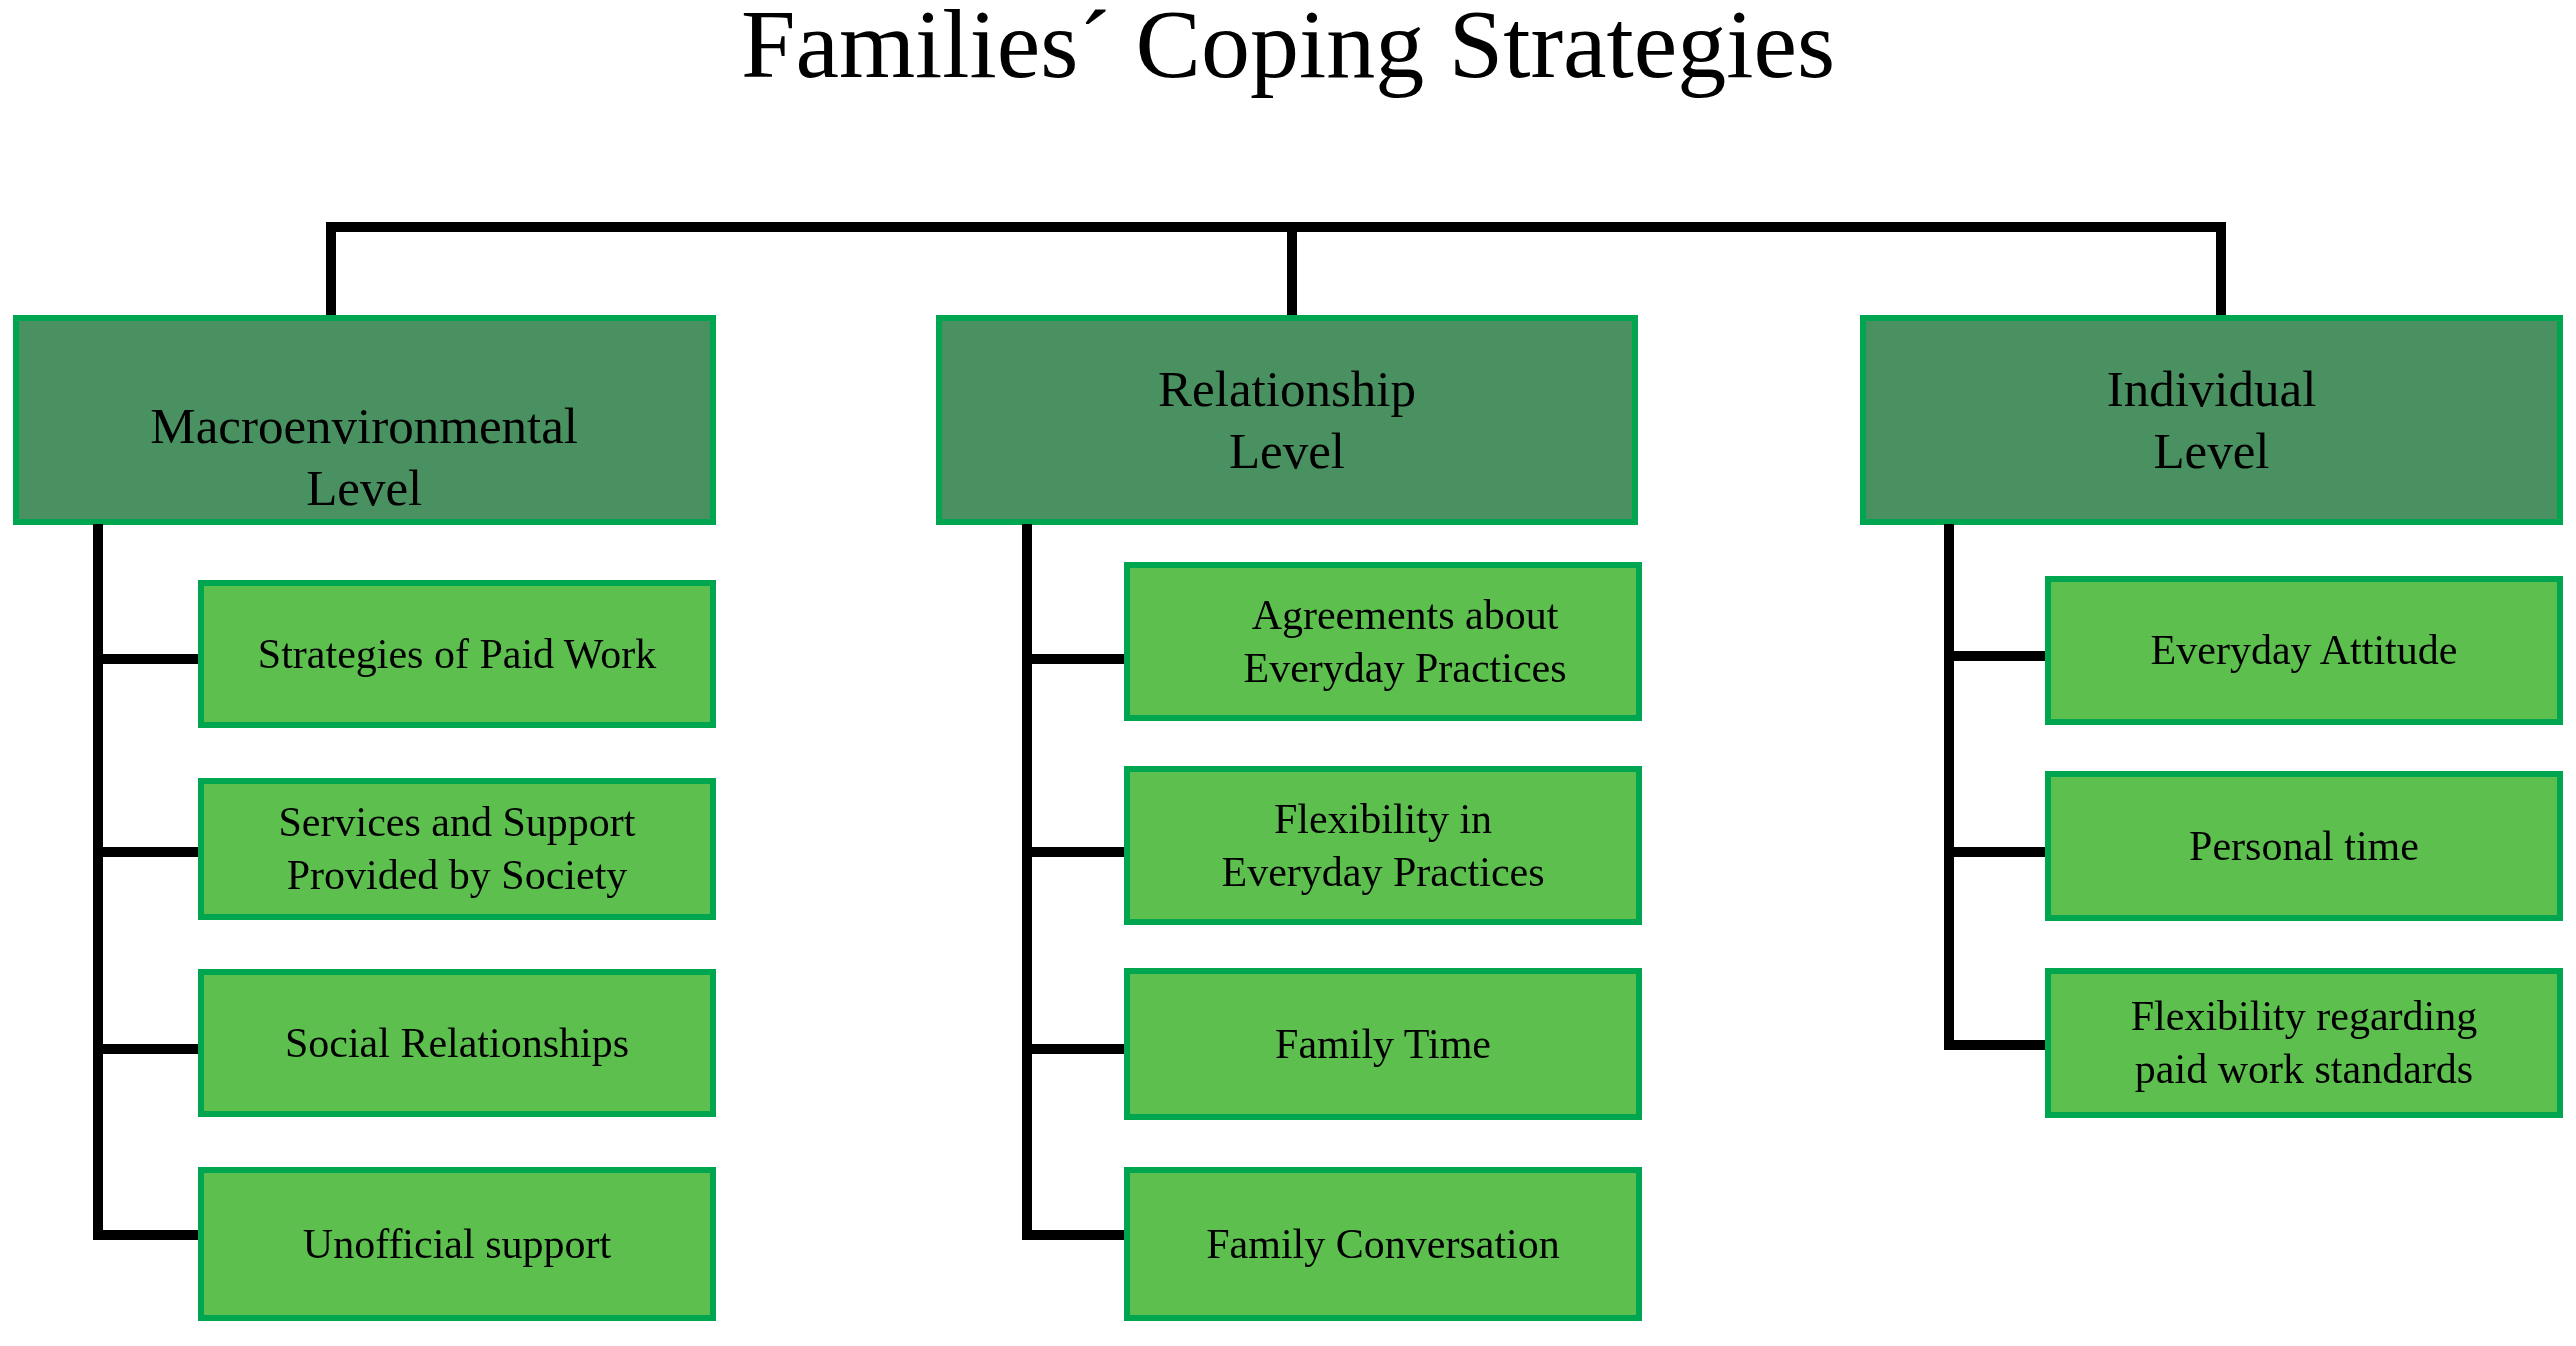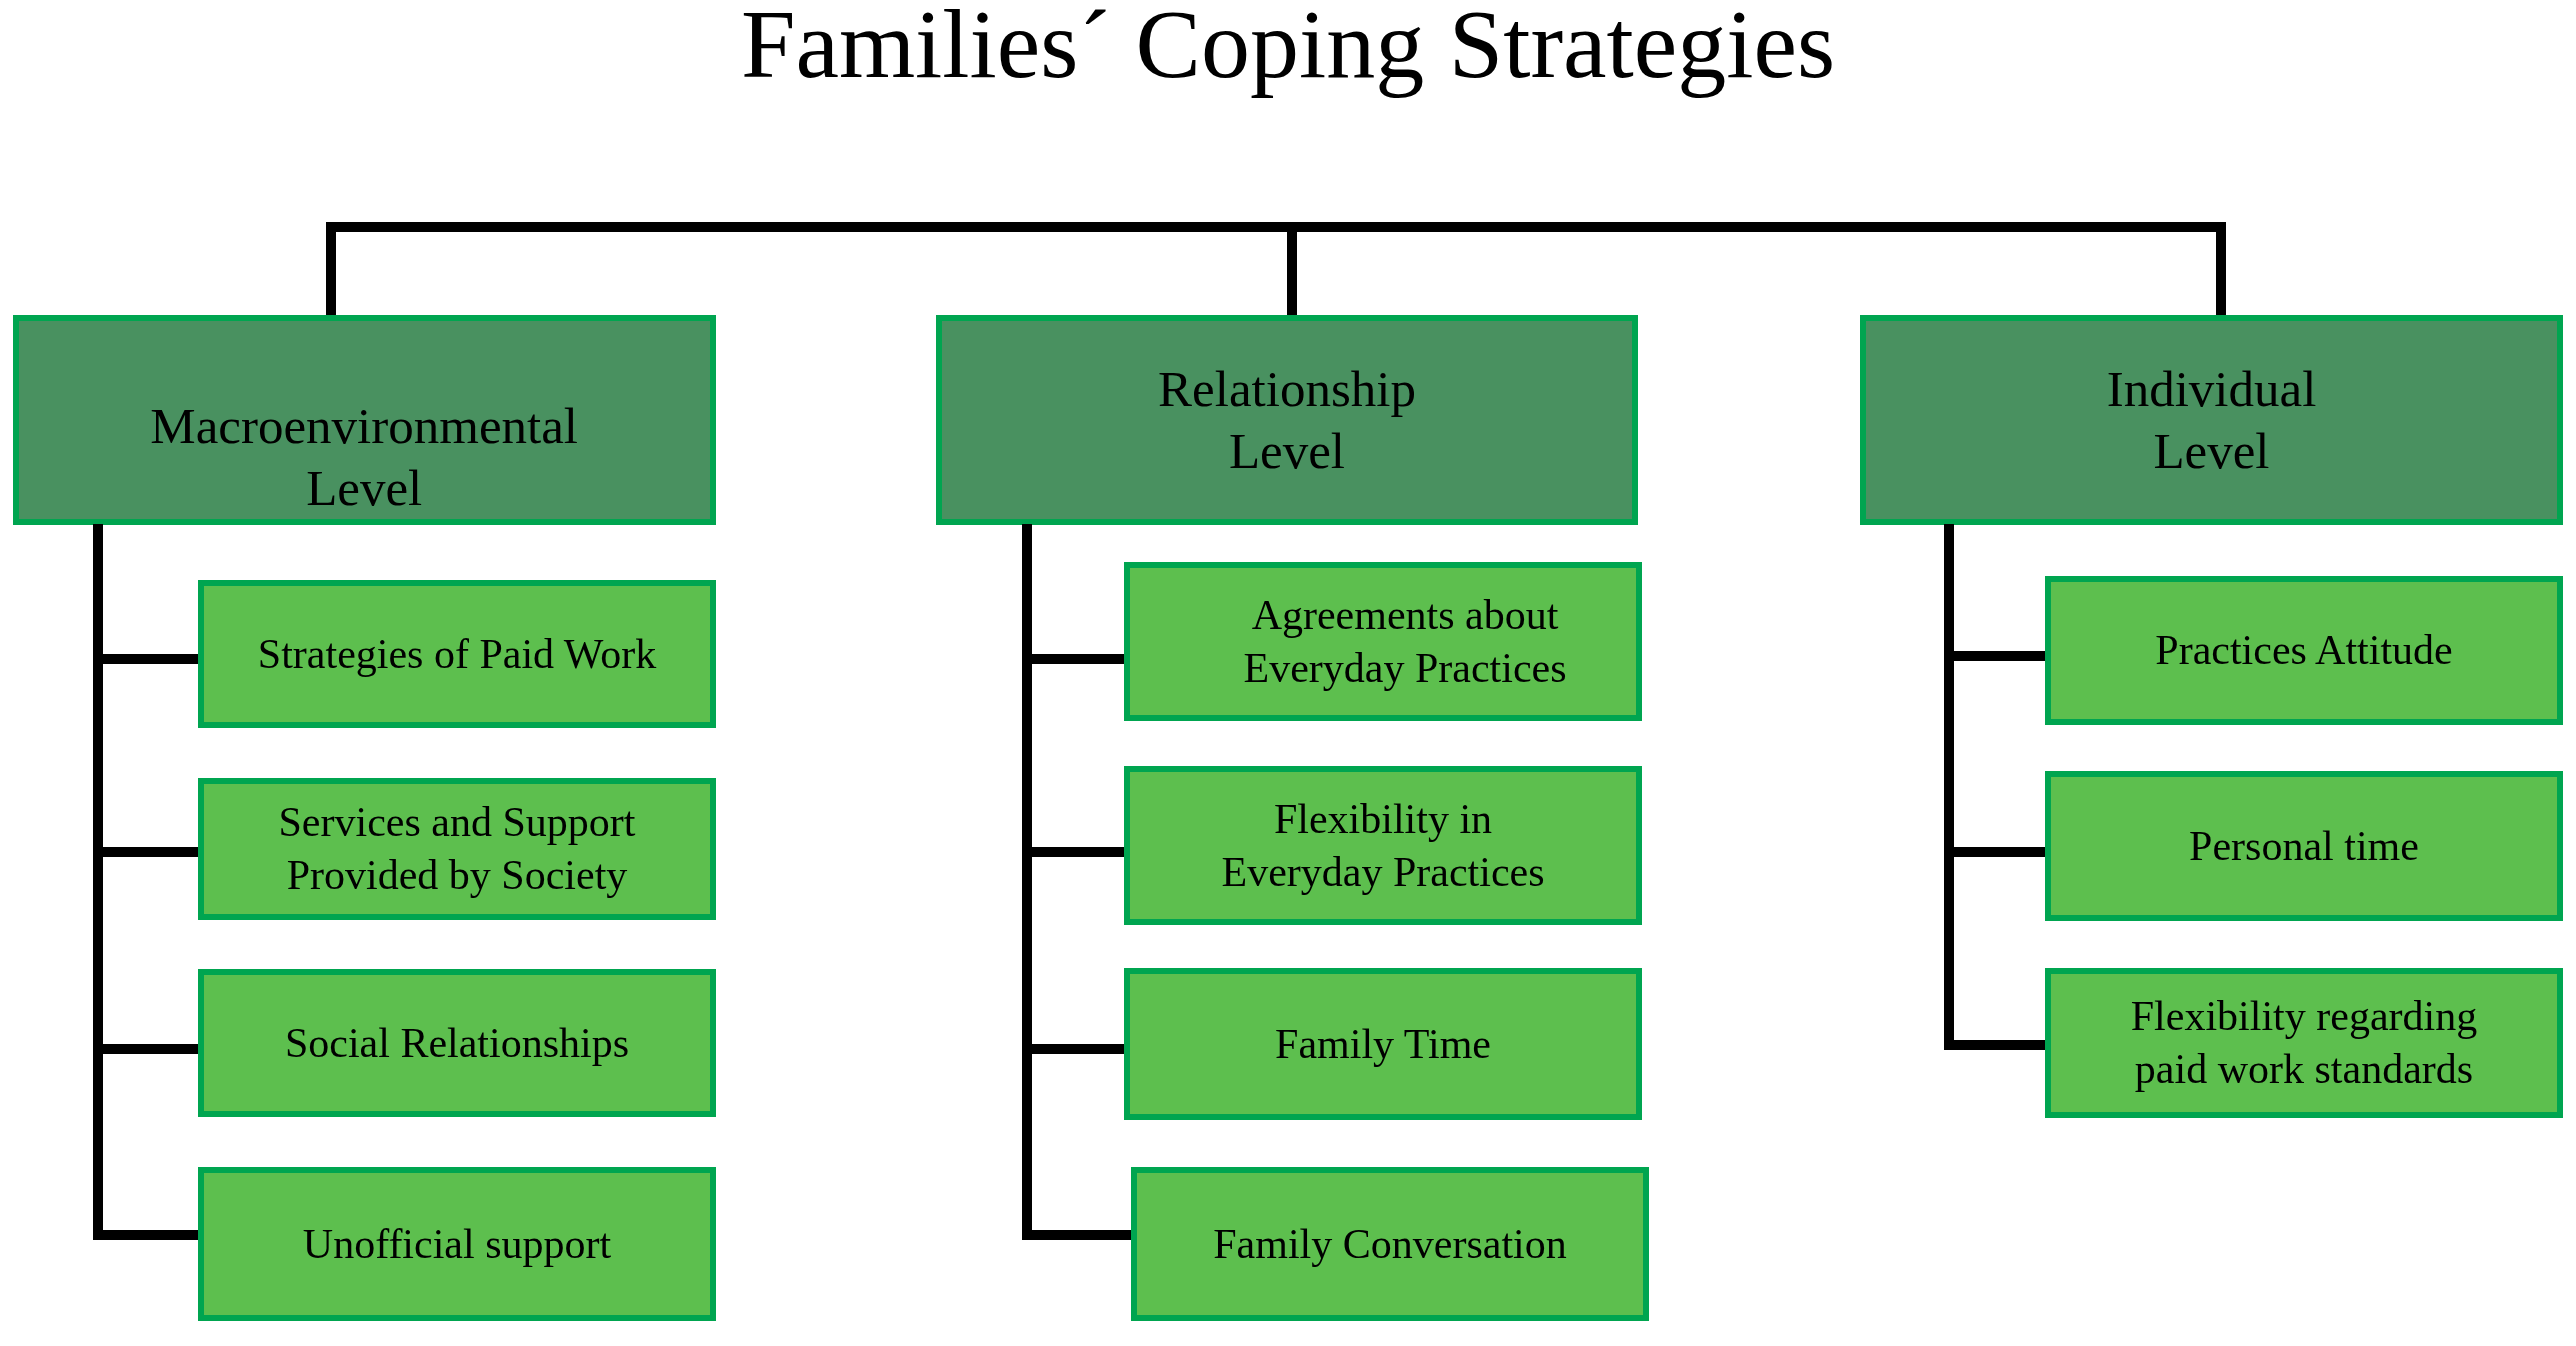--- a/index.html
+++ b/index.html
@@ -138,37 +138,37 @@
     <span class="lbl">Agreements about
 Everyday Practices</span>
   </div>
   <div class="item-box" style="left:1124px; top:766px; width:518px; height:159px;">
     <span class="lbl">Flexibility in
 Everyday Practices</span>
   </div>
   <div class="item-box" style="left:1124px; top:968px; width:518px; height:152px;">
     <span class="lbl">Family Time</span>
   </div>
-  <div class="item-box" style="left:1124px; top:1167px; width:518px; height:154px;margin-left:7px;">
+  <div class="item-box" style="left:1124px; top:1167px; width:518px; height:154px;">
     <span class="lbl">Family Conversation</span>
   </div>
 
   <div class="level-box" style="left:1860px; top:315px; width:703px; height:210px;">
     <span class="lbl">Individual
 Level</span>
   </div>
 
   <div class="vline" style="left:1944px; top:524px; height:526px;"></div>
 
   <div class="hline" style="left:1944px; top:651px; width:111px;"></div>
   <div class="hline" style="left:1944px; top:847px; width:111px;"></div>
   <div class="hline" style="left:1944px; top:1040px; width:111px;"></div>
 
   <div class="item-box" style="left:2045px; top:576px; width:518px; height:149px;">
-    <span class="lbl">Practices Attitude</span>
+    <span class="lbl">Everyday Attitude</span>
   </div>
   <div class="item-box" style="left:2045px; top:771px; width:518px; height:150px;">
     <span class="lbl">Personal time</span>
   </div>
   <div class="item-box" style="left:2045px; top:968px; width:518px; height:150px;">
     <span class="lbl">Flexibility regarding
 paid work standards</span>
   </div>
 
 </div>

